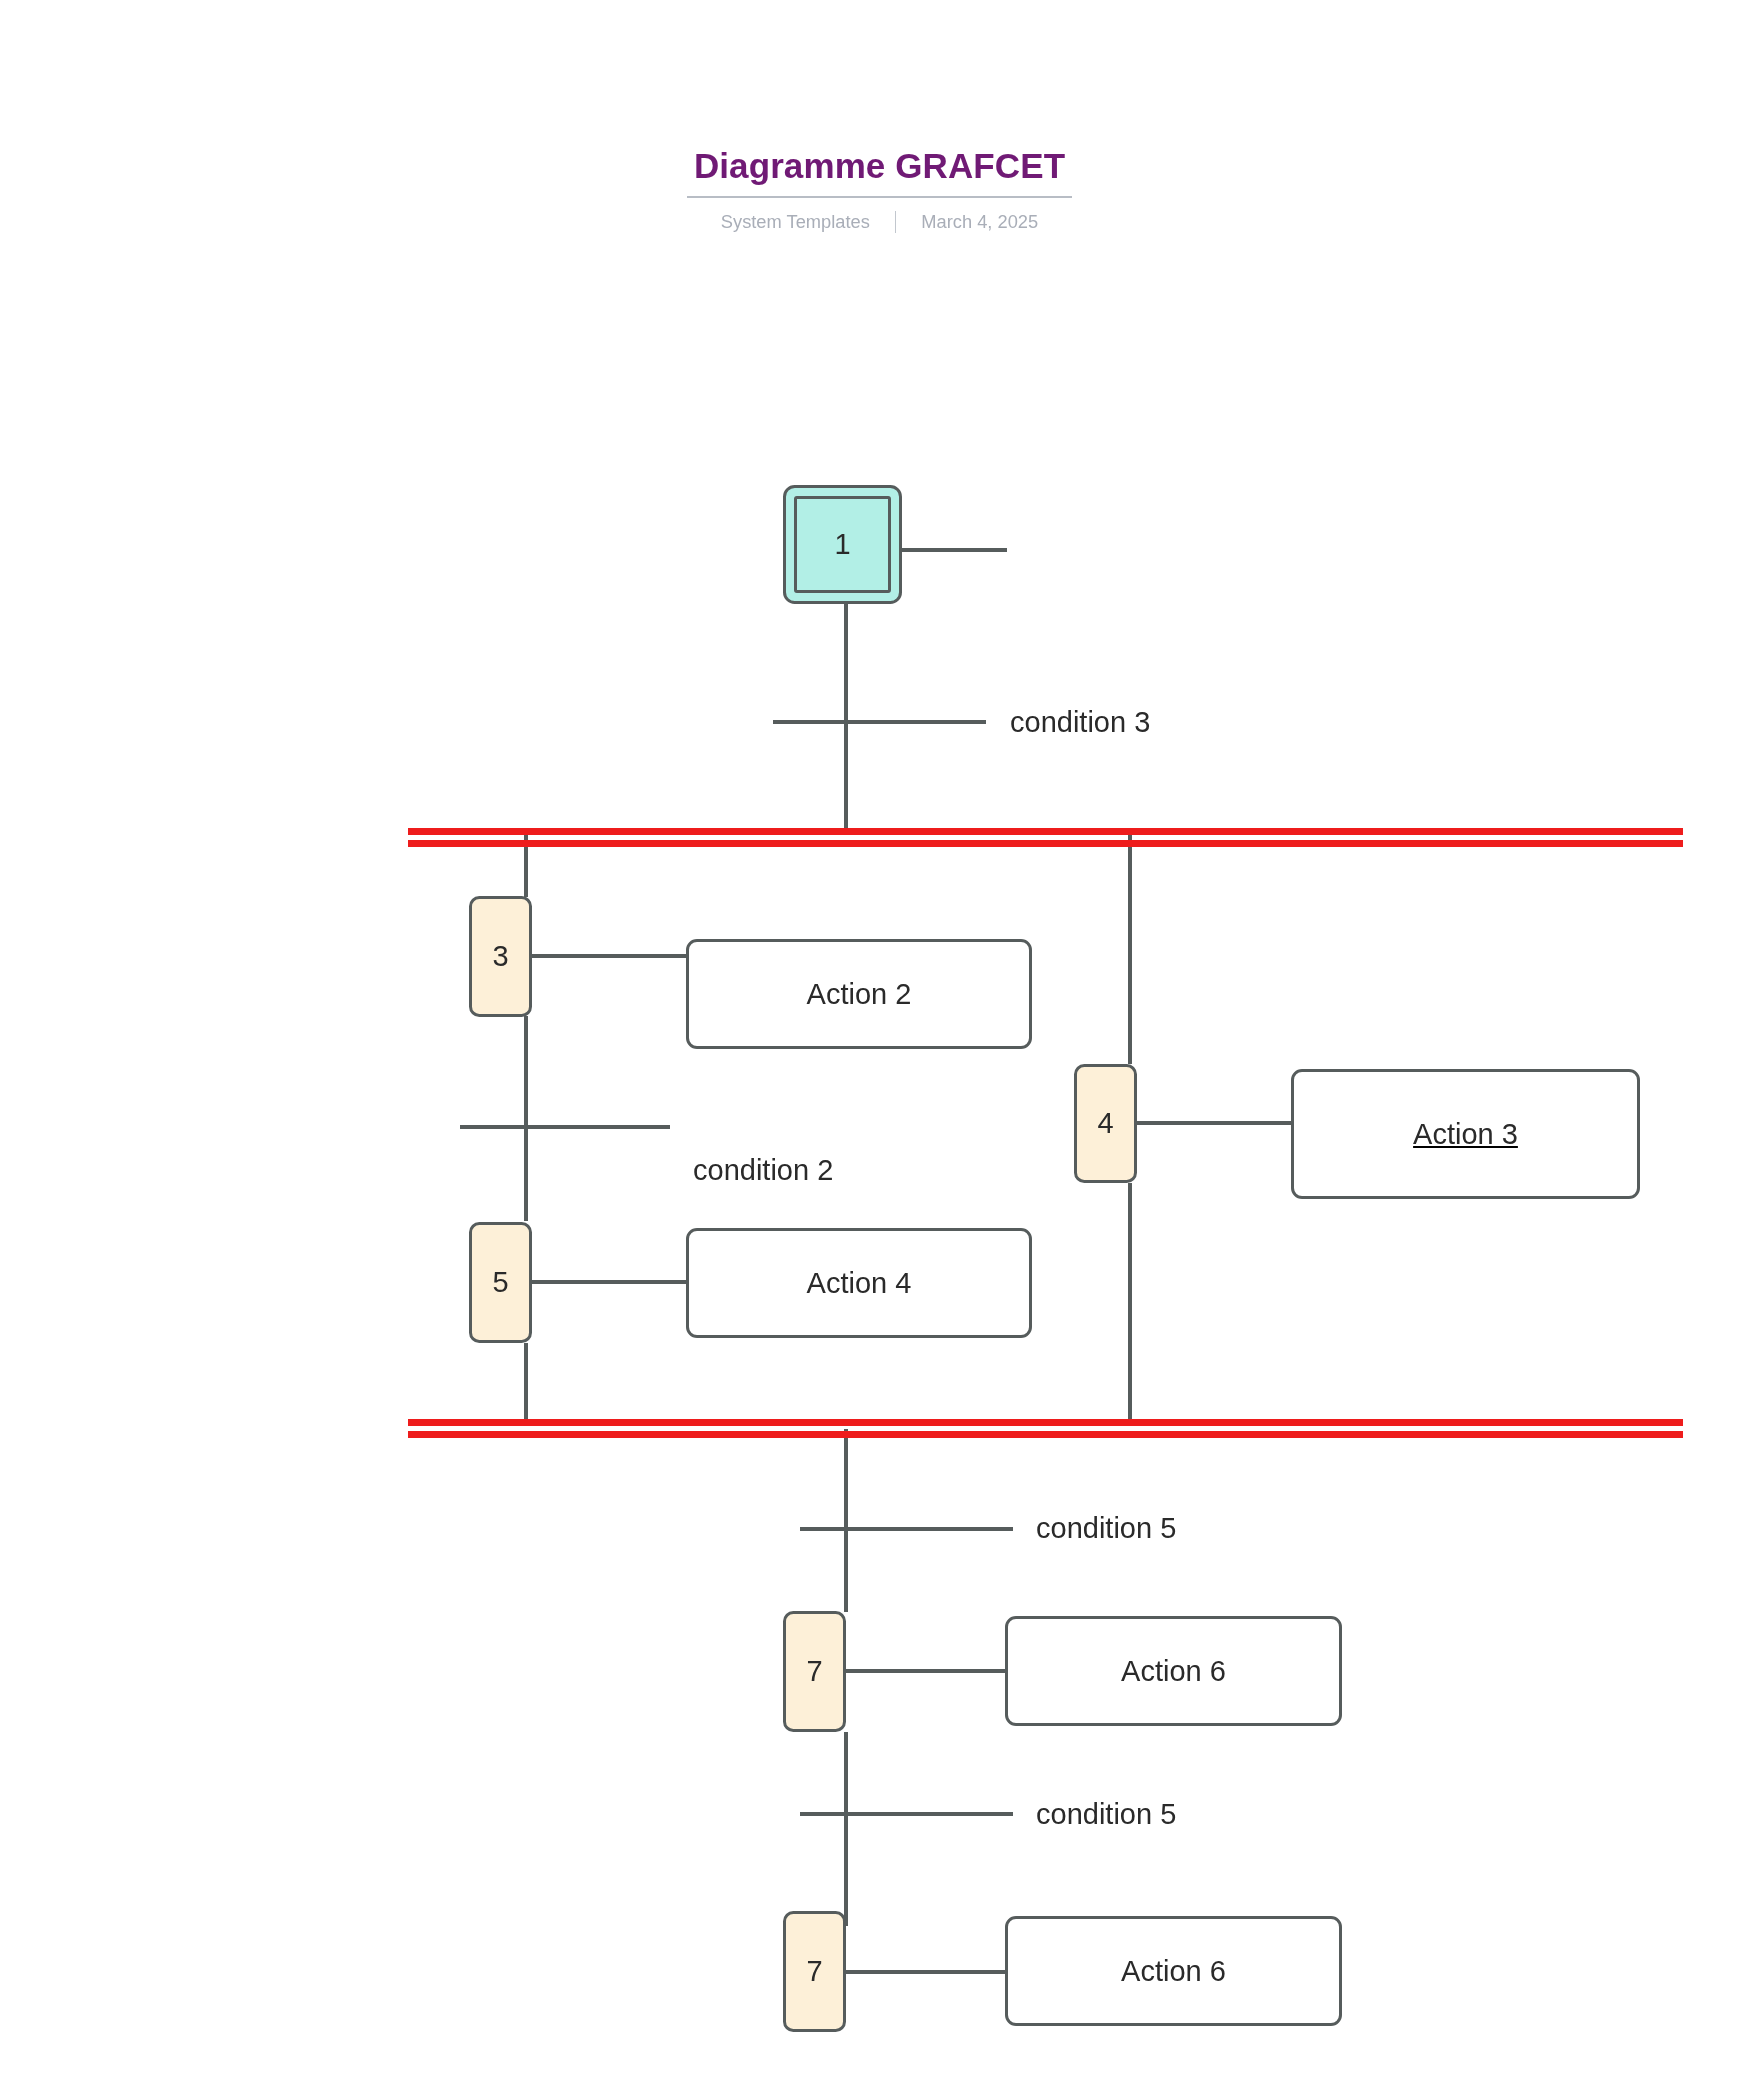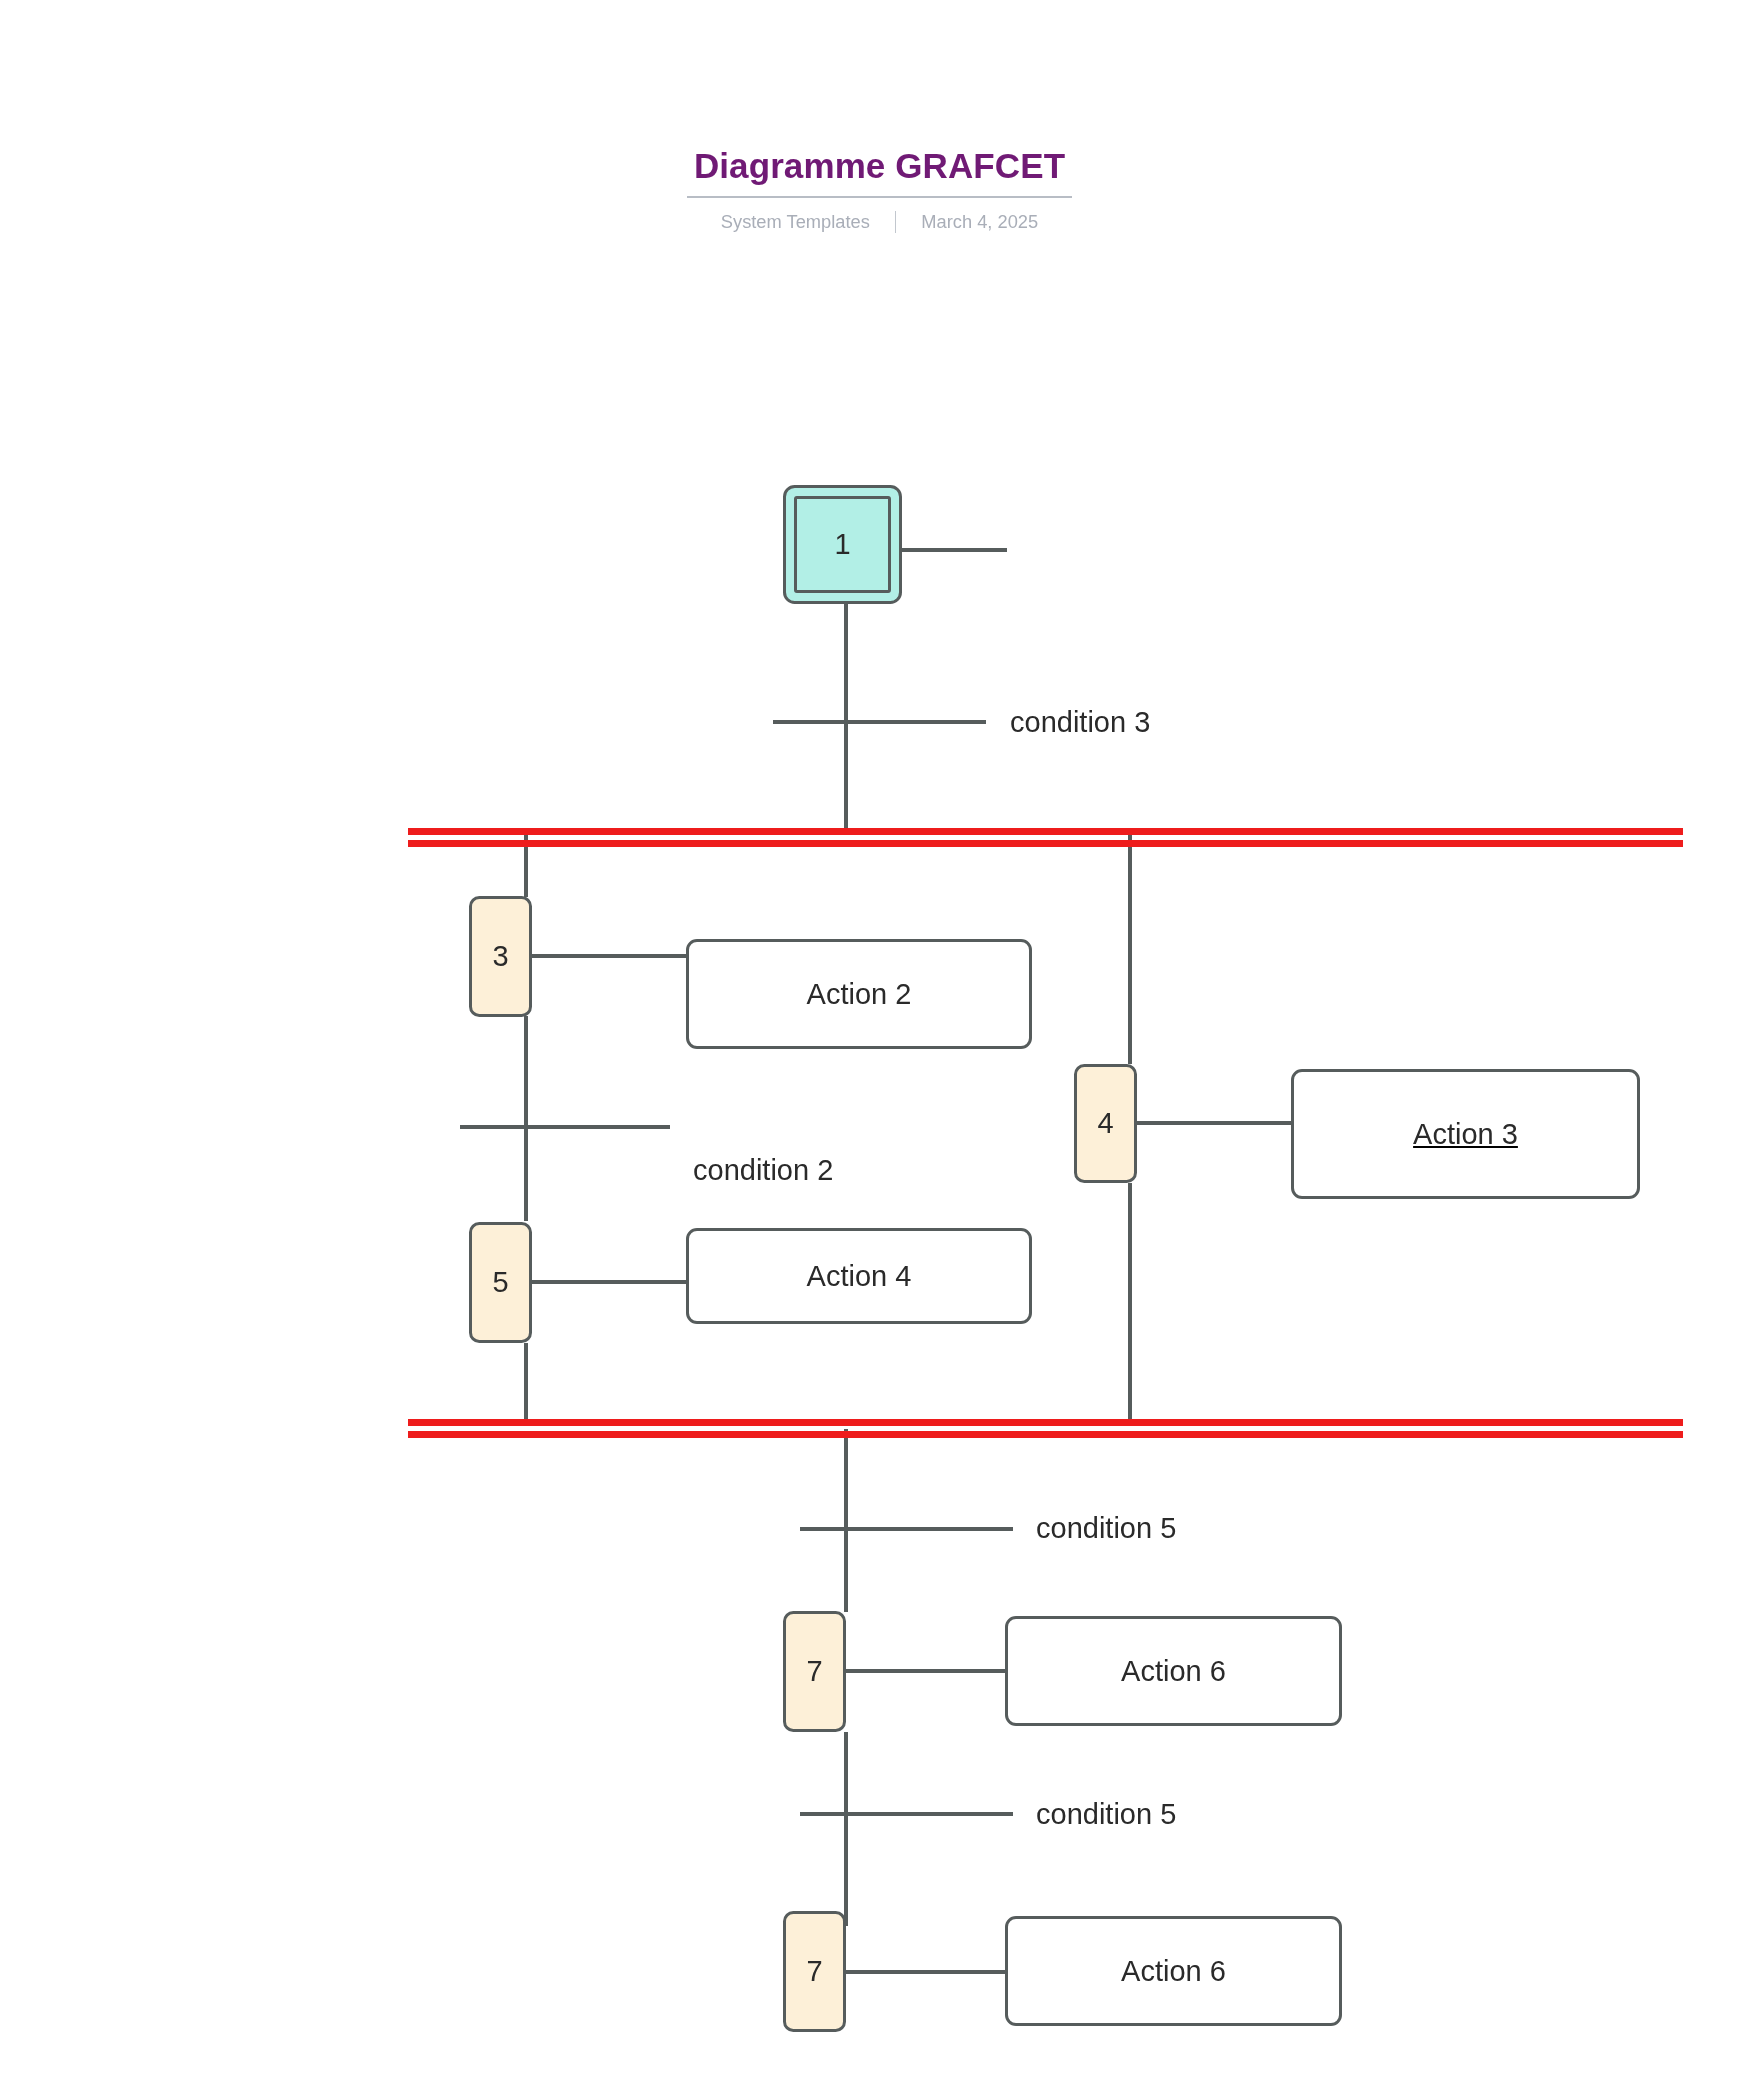--- a/index.html
+++ b/index.html
@@ -199,21 +199,21 @@
 
   <div class="vline" style="left:524px; top:1016px; height:205px;"></div>
 
   <div class="transition-bar" style="left:460px; top:1125px; width:210px;"></div>
   <div class="condition-label" style="left:693px; top:1112px;margin-top:44px;">condition 2</div>
 
   <div class="step" style="left:469px; top:1222px; width:63px; height:121px;">
     <span class="step-label">5</span>
   </div>
   <div class="link-line" style="left:532px; top:1280px; width:155px;"></div>
-  <div class="action" style="left:686px; top:1228px; width:346px; height:96px;">
+  <div class="action" style="left:686px; top:1228px; width:346px; height:110px;">
     <span class="action-label">Action 4</span>
   </div>
 
   <div class="vline" style="left:524px; top:1343px; height:81px;"></div>
 
   <div class="vline" style="left:1128px; top:835px; height:229px;"></div>
 
   <div class="step" style="left:1074px; top:1064px; width:63px; height:119px;">
     <span class="step-label">4</span>
   </div>

